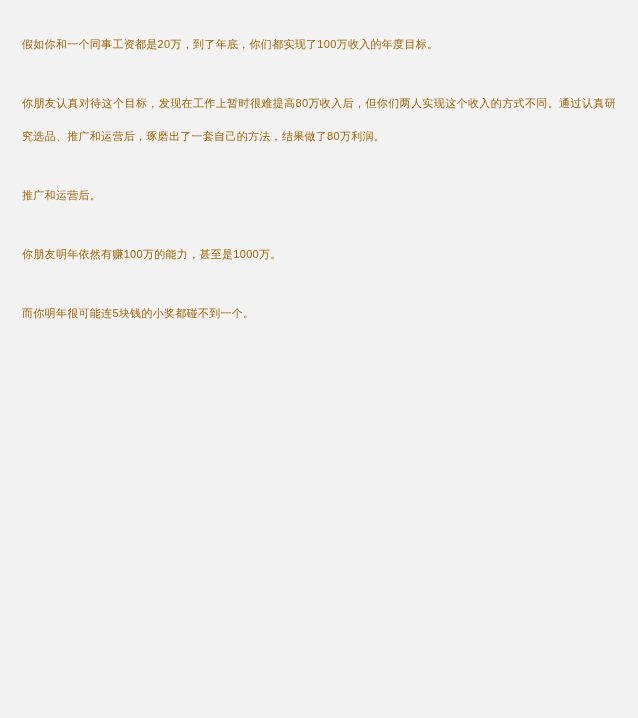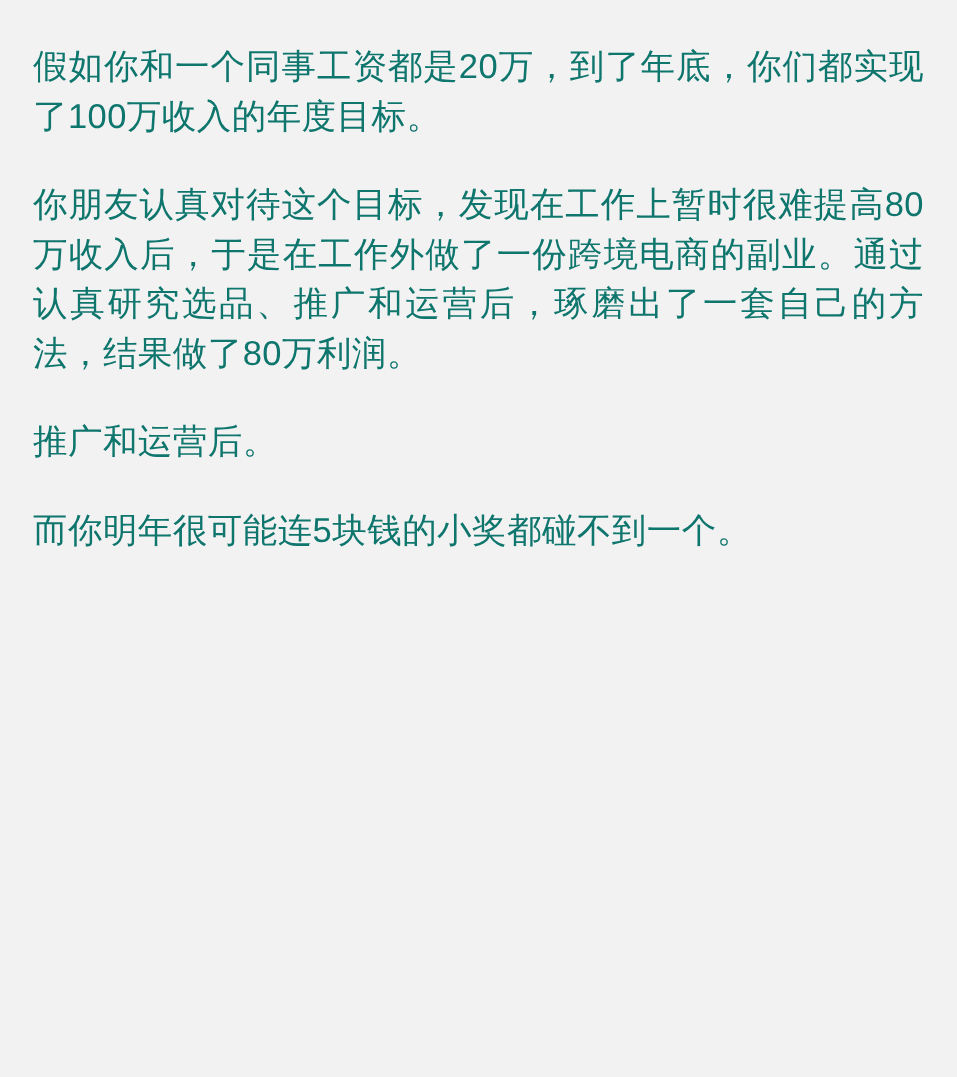--- a/index.html
+++ b/index.html
@@ -11,33 +11,34 @@
     height: 718px;
     background: #f2f2f2;
     font-family: "Liberation Sans", sans-serif;
     overflow: hidden;
   }
   .article {
     padding: 28px 22px 10px 22px;
     box-sizing: border-box;
   }
   .para {
-    color: #0f766e;
-    font-size: 23px;
+    color: #a16207;
+    font-size: 11px;
     line-height: 33px;
     letter-spacing: 0.3px;
     margin: 0 0 26px 0;
     text-align: justify;
     word-break: break-all;
   }
   .para:last-child {
     margin-bottom: 17px;
   }
 </style>
 </head>
 <body>
 
 <div class="article">
   <p class="para">假如你和一个同事工资都是20万，到了年底，你们都实现了100万收入的年度目标。</p>
-  <p class="para">你朋友认真对待这个目标，发现在工作上暂时很难提高80万收入后，于是在工作外做了一份跨境电商的副业。通过认真研究选品、推广和运营后，琢磨出了一套自己的方法，结果做了80万利润。</p>
+  <p class="para">你朋友认真对待这个目标，发现在工作上暂时很难提高80万收入后，但你们两人实现这个收入的方式不同。通过认真研究选品、推广和运营后，琢磨出了一套自己的方法，结果做了80万利润。</p>
   <p class="para">推广和运营后。</p>
+  <p class="para">你朋友明年依然有赚100万的能力，甚至是1000万。</p>
   <p class="para">而你明年很可能连5块钱的小奖都碰不到一个。</p>
 </div>
 
 </body></html>

